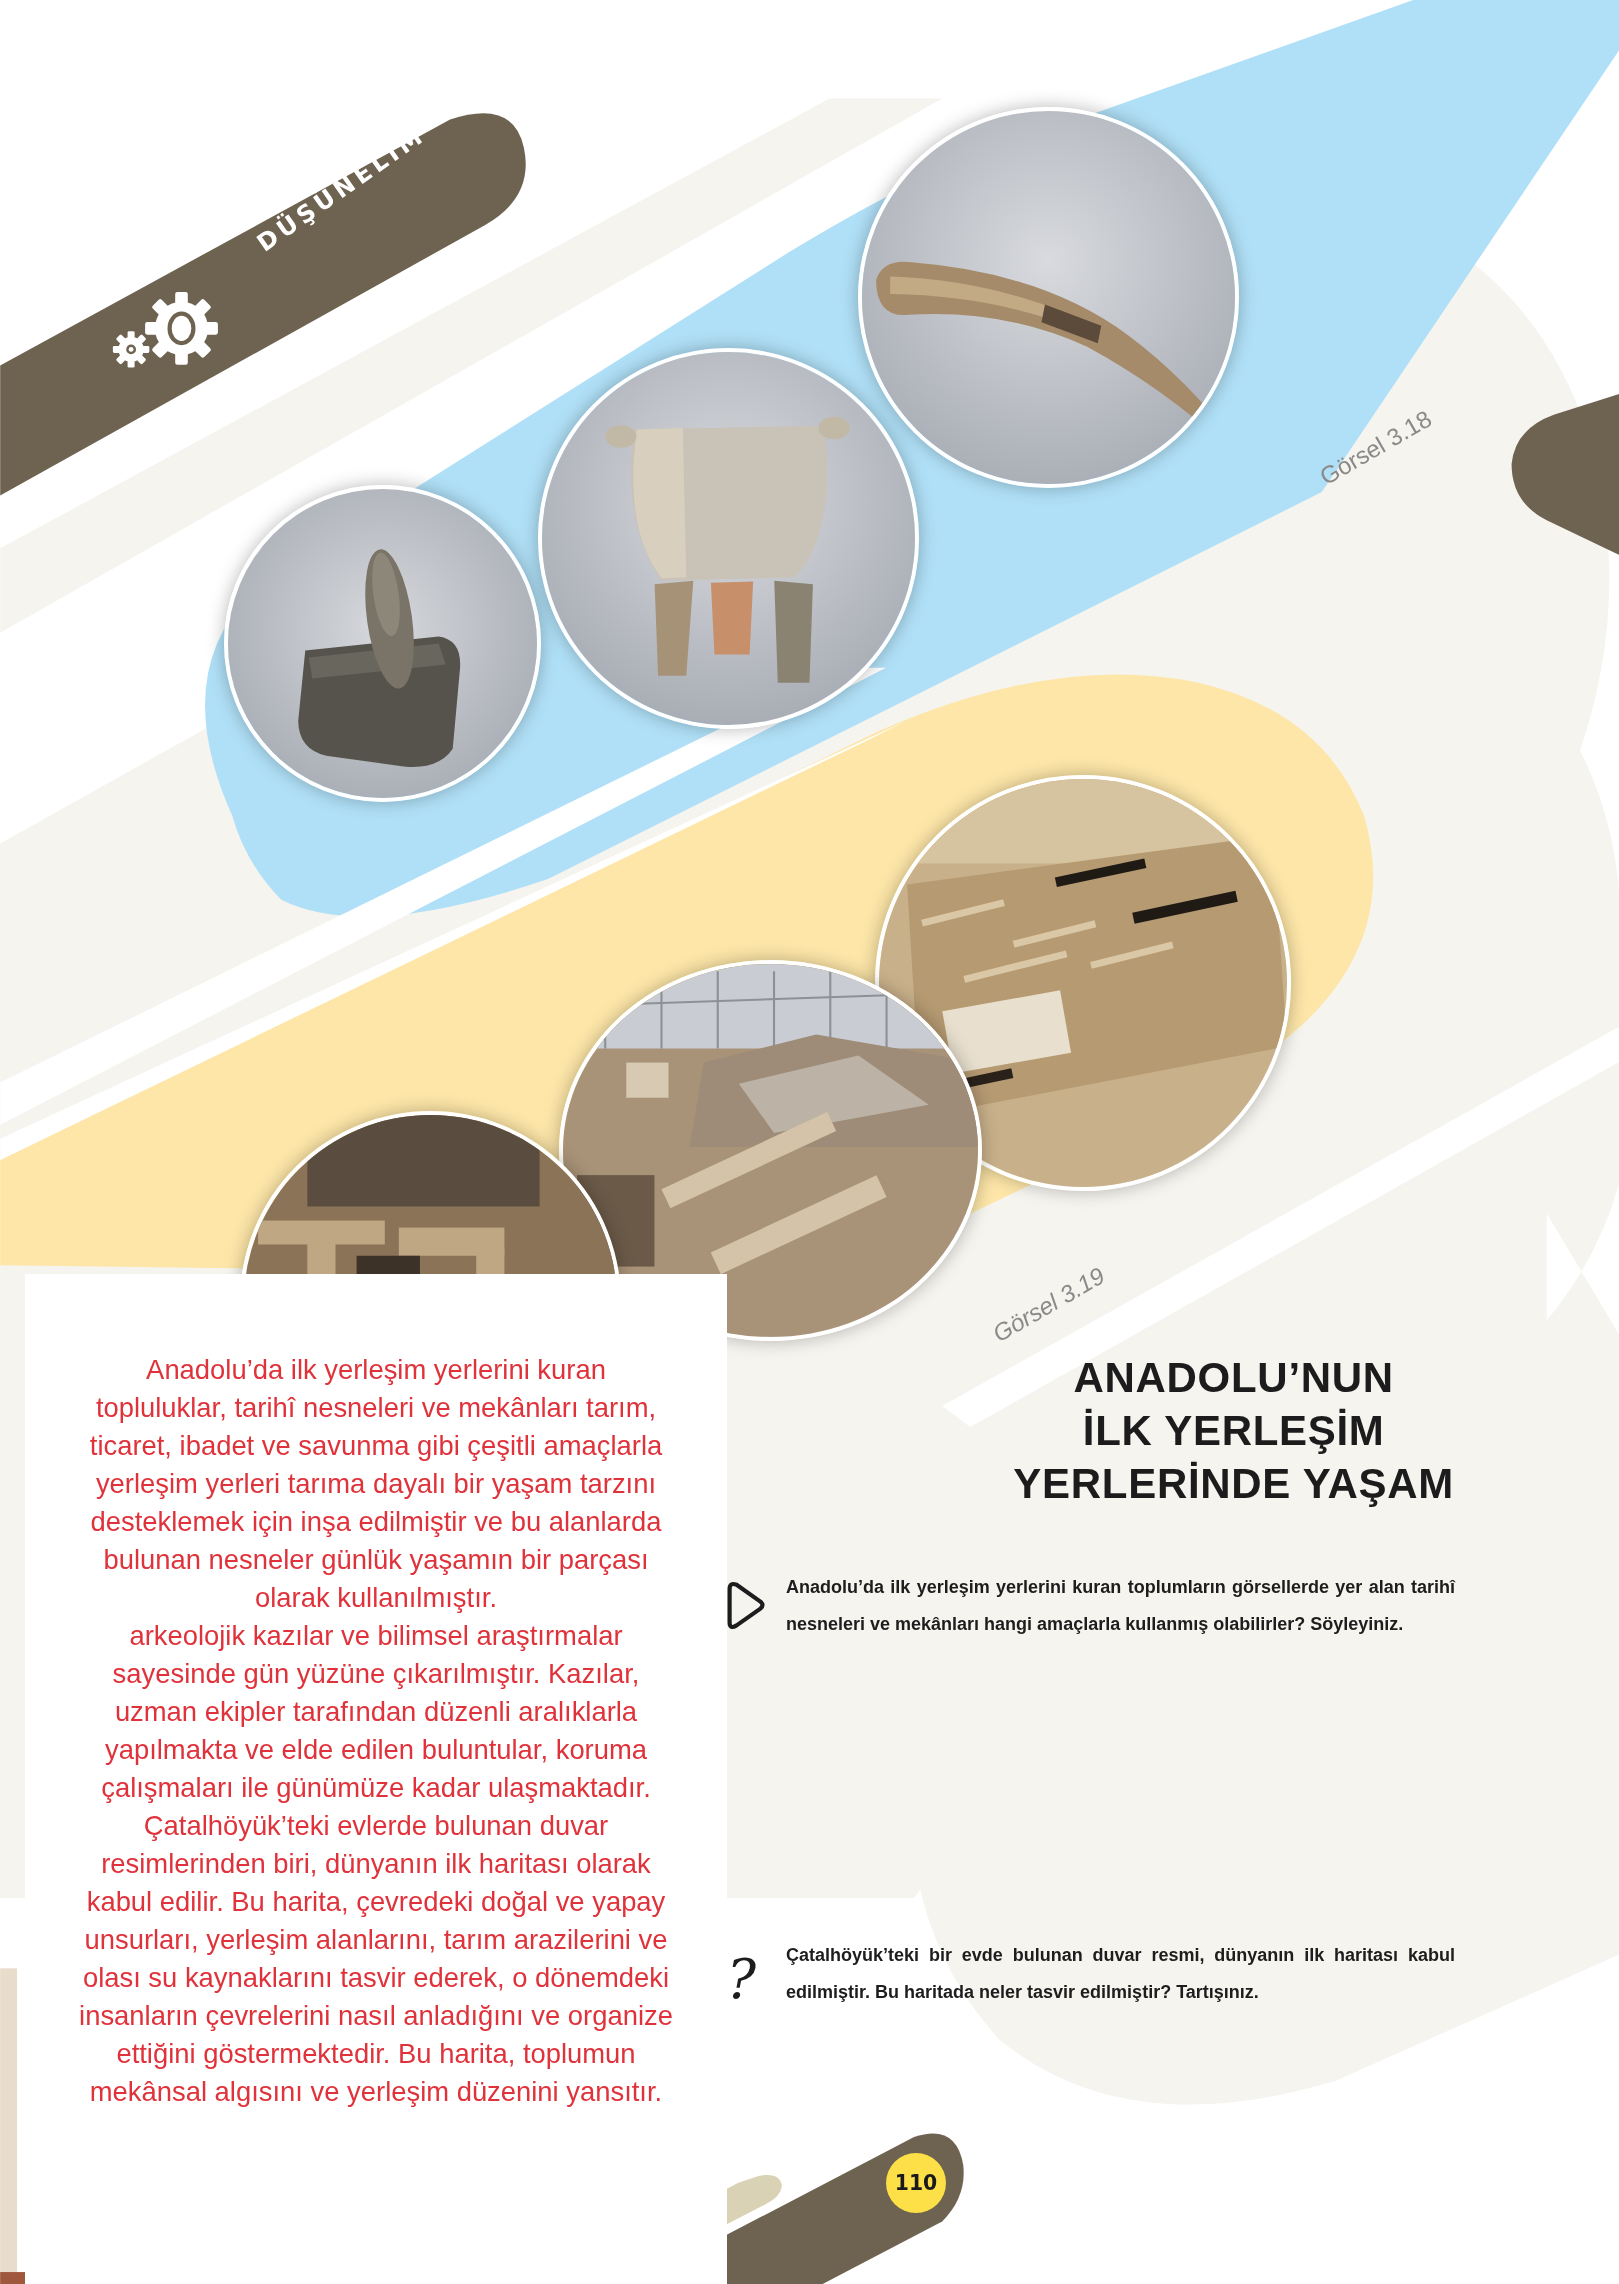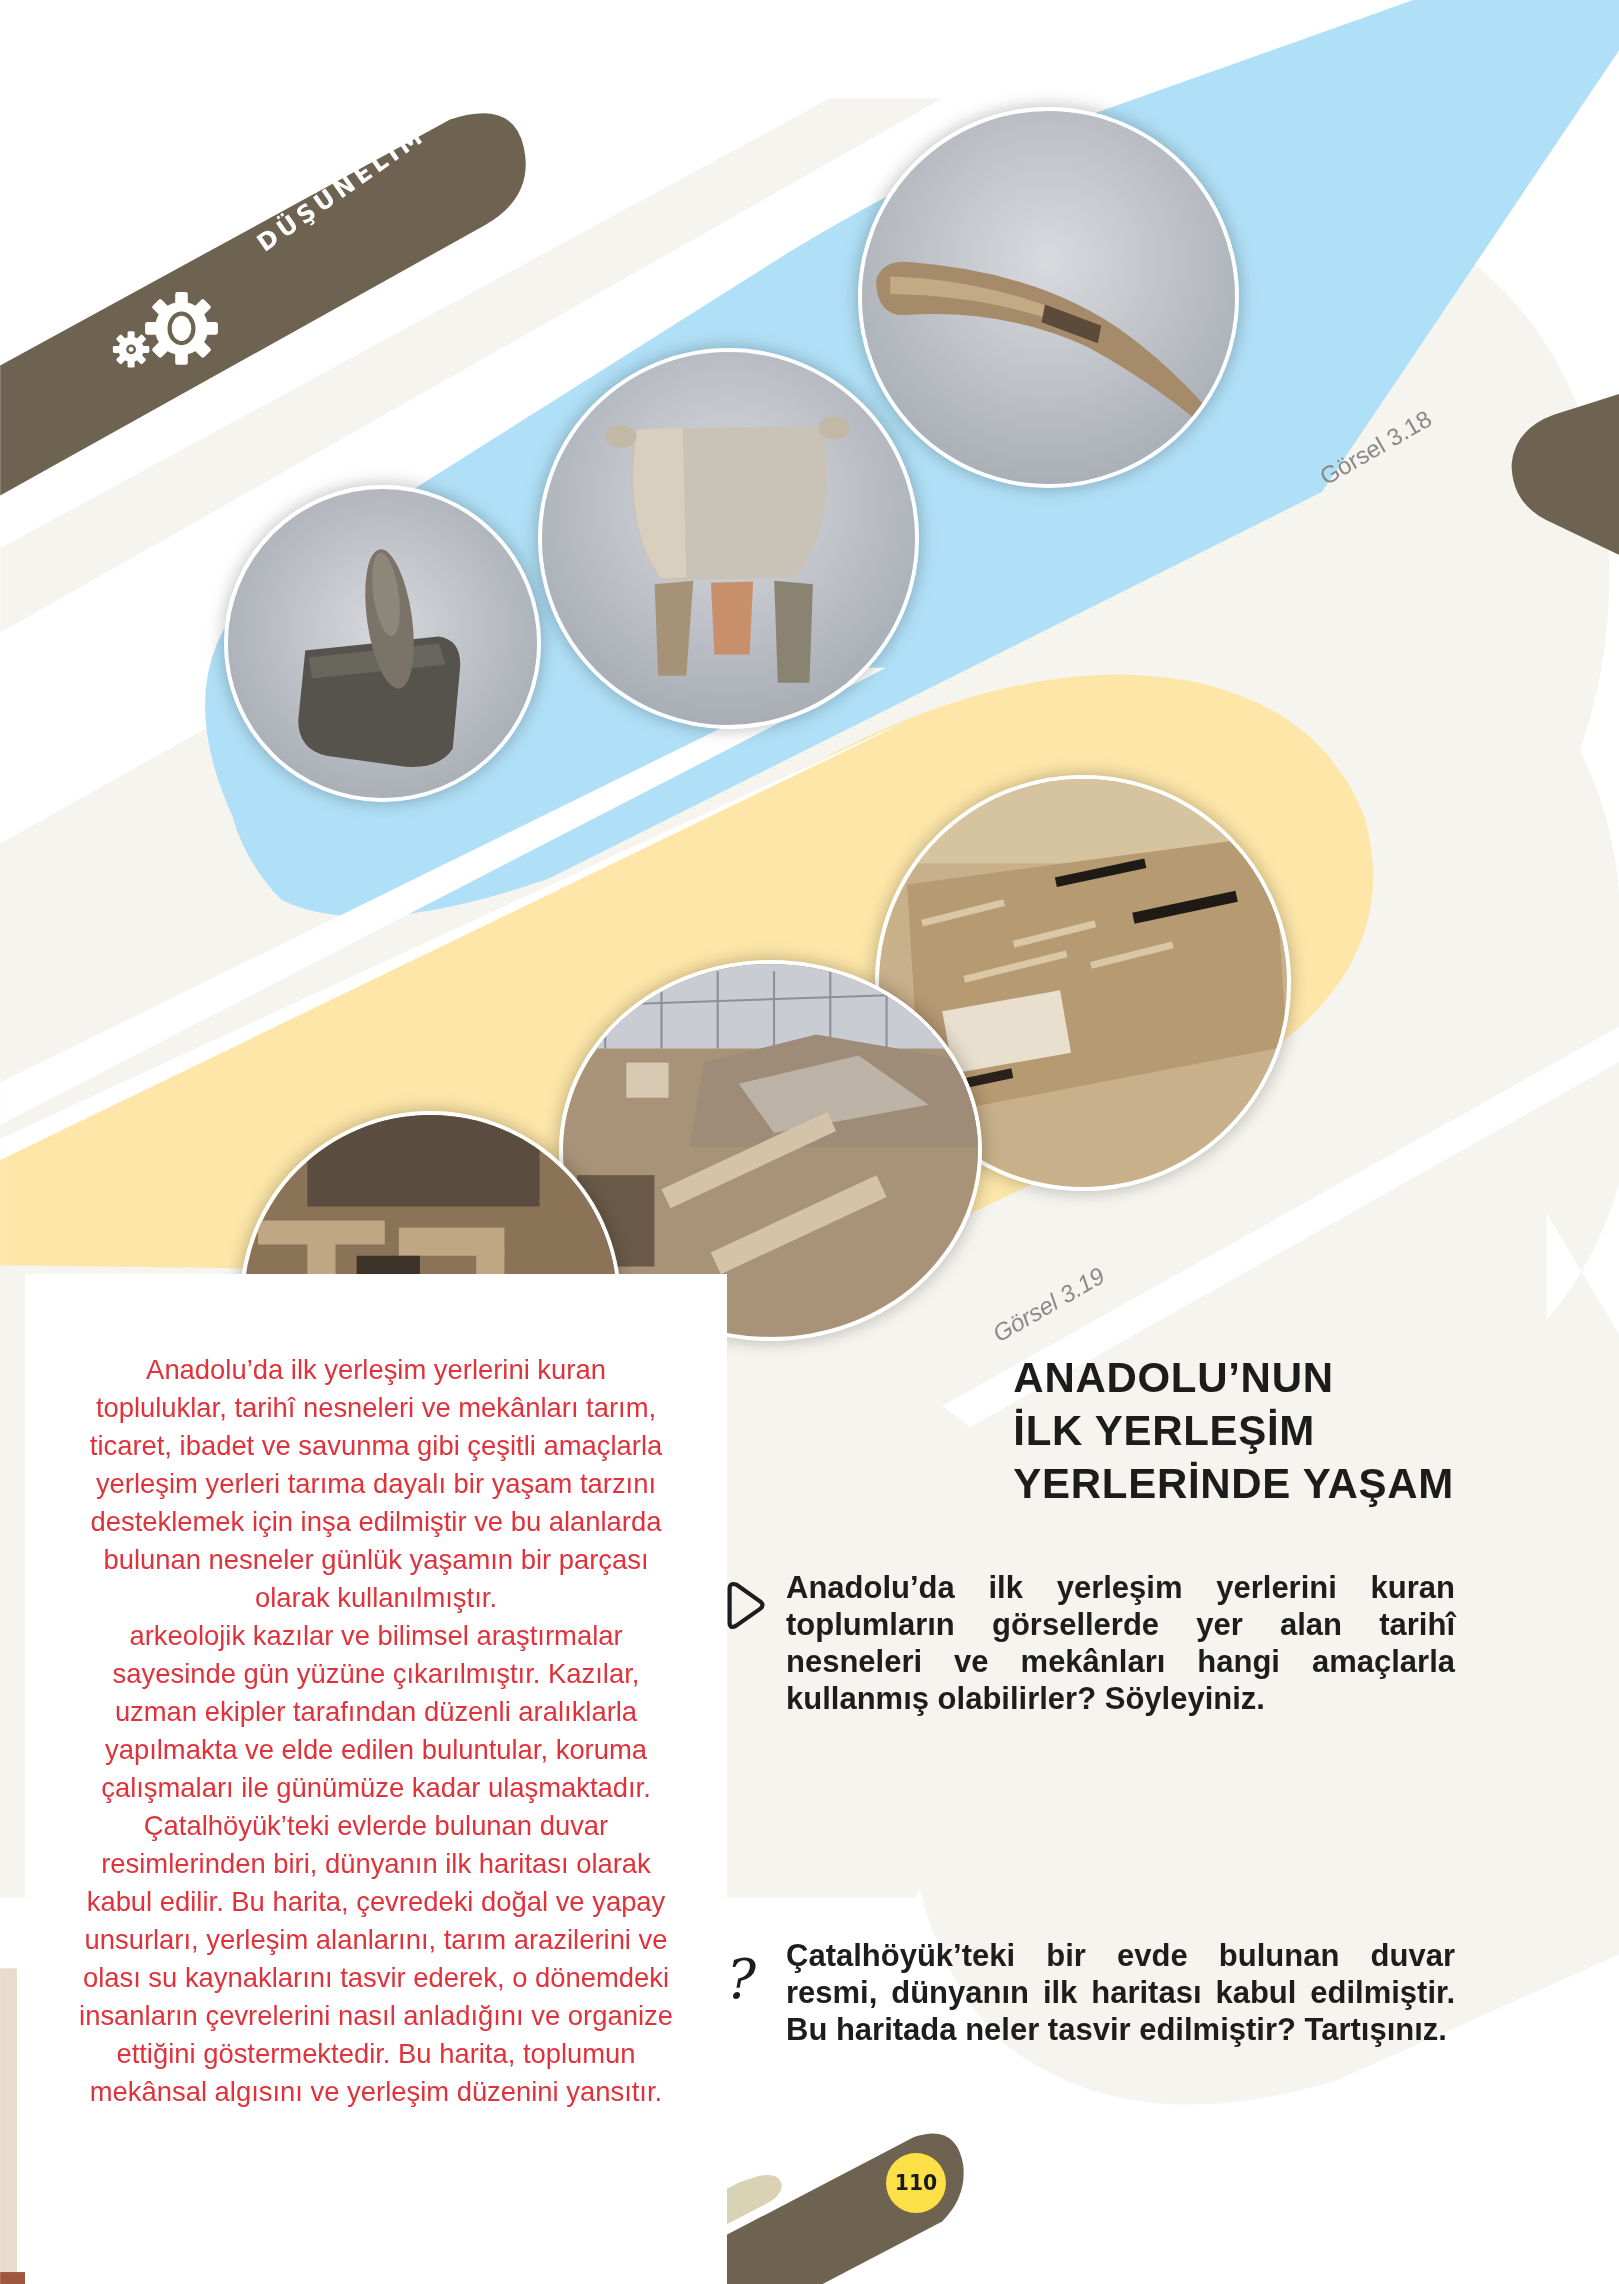--- a/index.html
+++ b/index.html
@@ -29,32 +29,32 @@
 
   
   .photo {
     position: absolute; border-radius: 50%; border: 4.2px solid #ffffff;
     box-shadow: 0 0 18.3px rgba(0,0,0,0.28); overflow: hidden;
   }
   .photo svg { width: 100%; height: 100%; display: block; }
 
   
   .title {
-    position: absolute; right: 166px; top: 1351px; text-align: left;
+    position: absolute; right: 166px; top: 1351px; text-align: center;
     font-family: "Liberation Sans", sans-serif; font-weight: bold;
     font-size: 42px; line-height: 53px; color: #1c1c1c; letter-spacing: 0.7px;
   }
 
   
   .prompt { position: absolute; left: 724px; width: 731px; }
   .prompt .ico { position: absolute; left: 0; top: 5.6px; width: 42px; height: 70px; }
   .prompt .body { margin-left: 62px; }
   .prompt p {
     margin: 0 0 19.7px 0; font-family: "Liberation Sans", sans-serif; font-weight: bold;
-    font-size: 31px; line-height: 37px; color: #1d1d1d; text-align: justify;
+    font-size: 18px; line-height: 37px; color: #1d1d1d; text-align: justify;
   }
   .prompt-1 { top: 1569px; }
   .prompt-2 { top: 1937px; }
 
   
   .textbox {
     position: absolute; left: 25px; top: 1274px; width: 702px; height: 1208px;
     background: #ffffff;
   }
   .textbox p {

